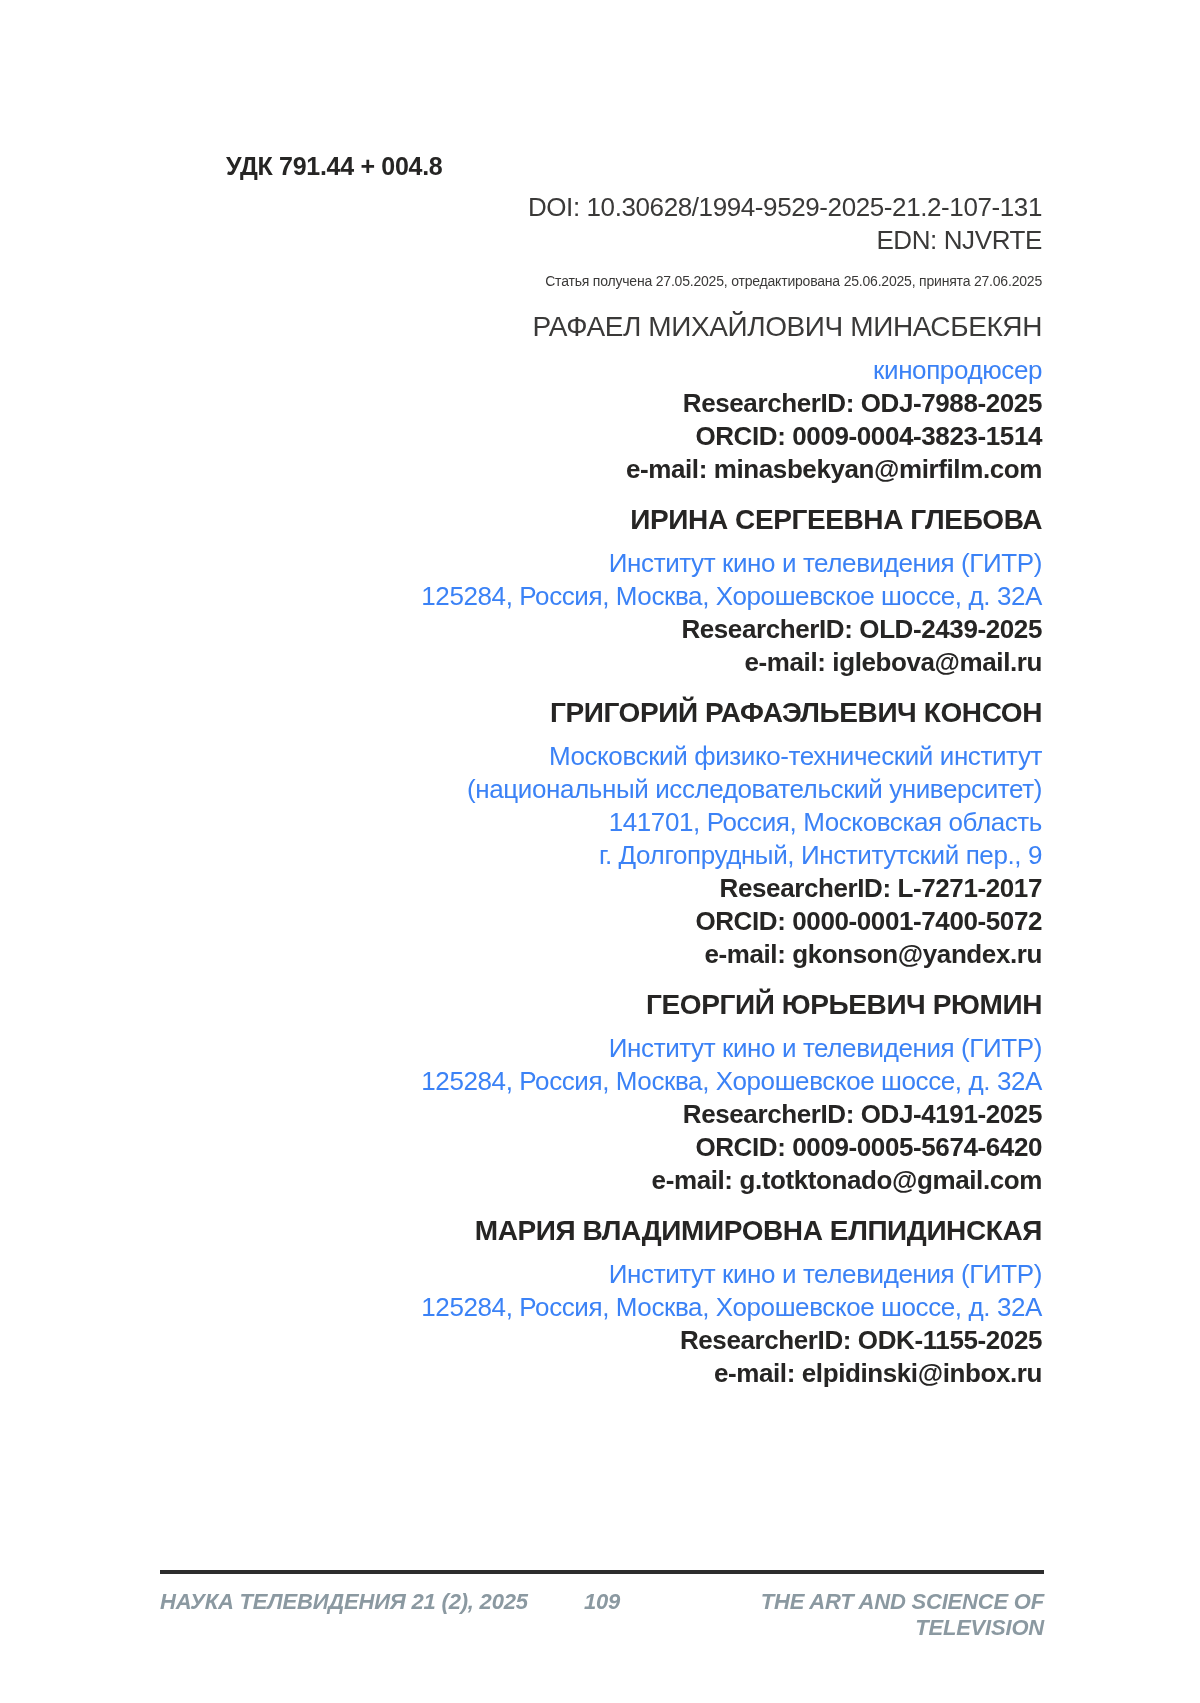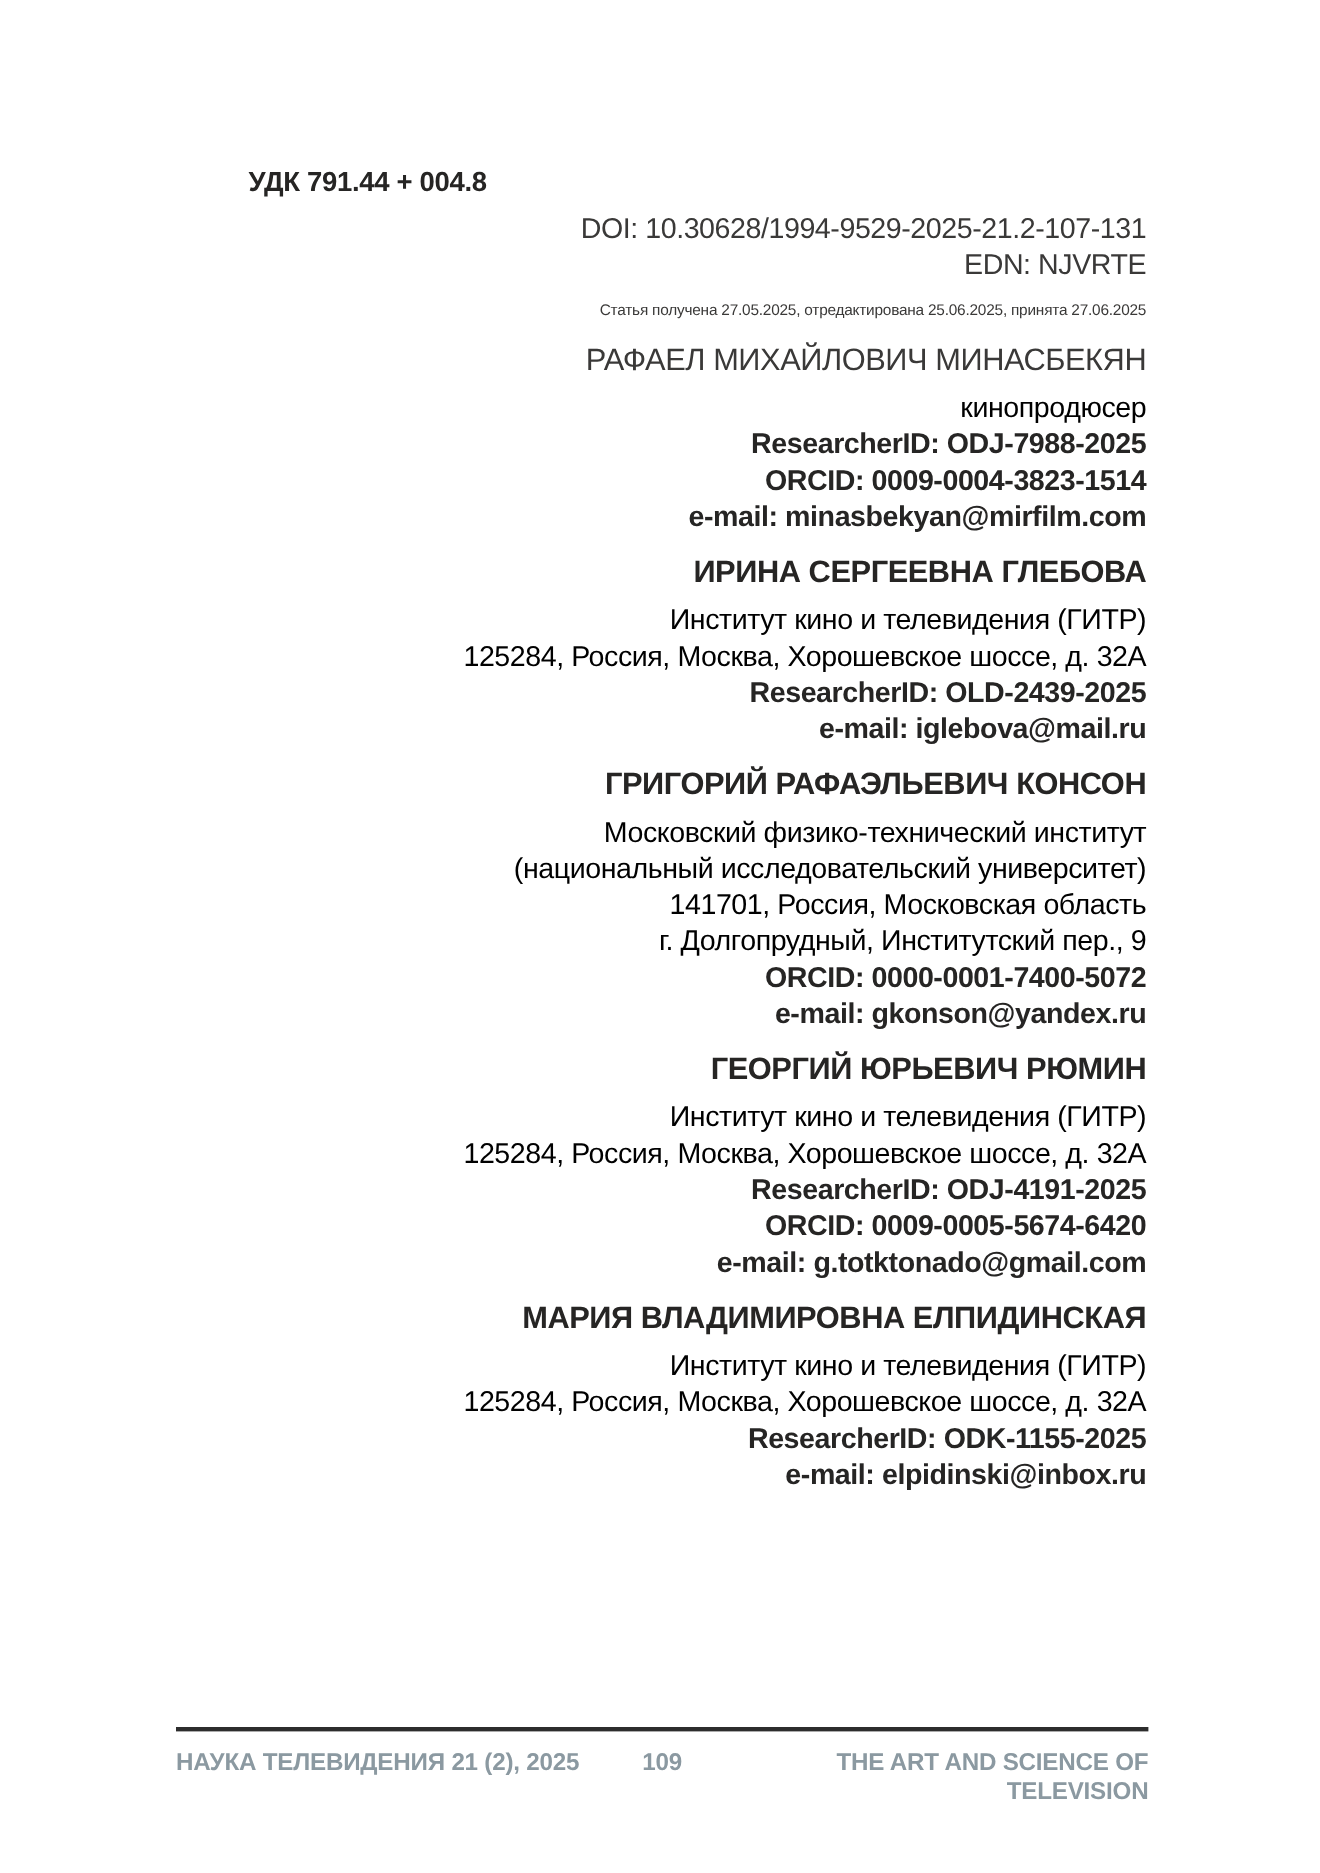--- a/index.html
+++ b/index.html
@@ -57,21 +57,21 @@
     margin-bottom: 10px;
   }
   .author-name.regular {
     font-weight: 400;
     color: #3a3938;
   }
   .info-line {
     font-size: 26px;
     line-height: 33px;
     letter-spacing: -0.4px;
-    color: #000000;
+    color: #3b82f6;
   }
   .info-line.bold {
     font-weight: 700;
     color: #262524;
   }
   .footer {
     position: absolute;
     left: 160px;
     right: 156px;
     bottom: 62px;
@@ -117,20 +117,21 @@
           <div class="info-line">125284, Россия, Москва, Хорошевское шоссе, д. 32А</div>
           <div class="info-line bold">ResearcherID: OLD-2439-2025</div>
           <div class="info-line bold">e-mail: iglebova@mail.ru</div>
         </div>
         <div class="author-block">
           <div class="author-name">ГРИГОРИЙ РАФАЭЛЬЕВИЧ КОНСОН</div>
           <div class="info-line">Московский физико-технический институт</div>
           <div class="info-line">(национальный исследовательский университет)</div>
           <div class="info-line">141701, Россия, Московская область</div>
           <div class="info-line">г. Долгопрудный, Институтский пер., 9</div>
+          <div class="info-line bold">ResearcherID: L-7271-2017</div>
           <div class="info-line bold">ORCID: 0000-0001-7400-5072</div>
           <div class="info-line bold">e-mail: gkonson@yandex.ru</div>
         </div>
         <div class="author-block">
           <div class="author-name">ГЕОРГИЙ ЮРЬЕВИЧ РЮМИН</div>
           <div class="info-line">Институт кино и телевидения (ГИТР)</div>
           <div class="info-line">125284, Россия, Москва, Хорошевское шоссе, д. 32А</div>
           <div class="info-line bold">ResearcherID: ODJ-4191-2025</div>
           <div class="info-line bold">ORCID: 0009-0005-5674-6420</div>
           <div class="info-line bold">e-mail: g.totktonado@gmail.com</div>
@@ -140,20 +141,20 @@
           <div class="info-line">Институт кино и телевидения (ГИТР)</div>
           <div class="info-line">125284, Россия, Москва, Хорошевское шоссе, д. 32А</div>
           <div class="info-line bold">ResearcherID: ODK-1155-2025</div>
           <div class="info-line bold">e-mail: elpidinski@inbox.ru</div>
         </div>
       </div>
   </div>
 
   <div class="footer">
     <div class="footer-rule" style="background: rgb(45, 45, 45);"></div>
-    <div class="footer-row" style="color: rgb(139, 153, 161);">
+    <div class="footer-row" style="color: rgb(139, 153, 161); font-style: italic;">
       <div class="footer-left">НАУКА ТЕЛЕВИДЕНИЯ 21 (2), 2025</div>
       <div class="footer-page">109</div>
       <div class="footer-right">THE ART AND SCIENCE OF TELEVISION</div>
     </div>
   </div>
 
 </div>
 
 </body></html>

